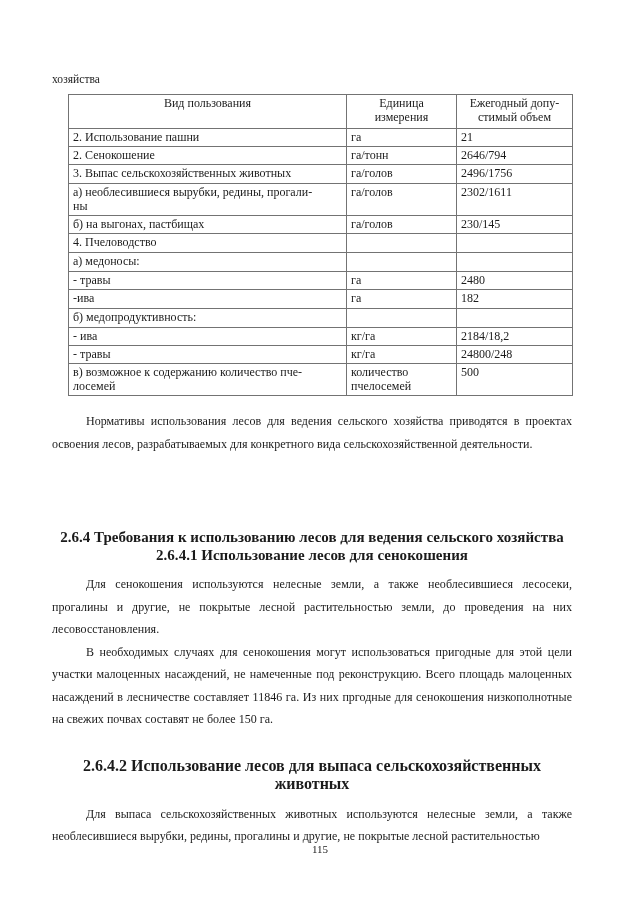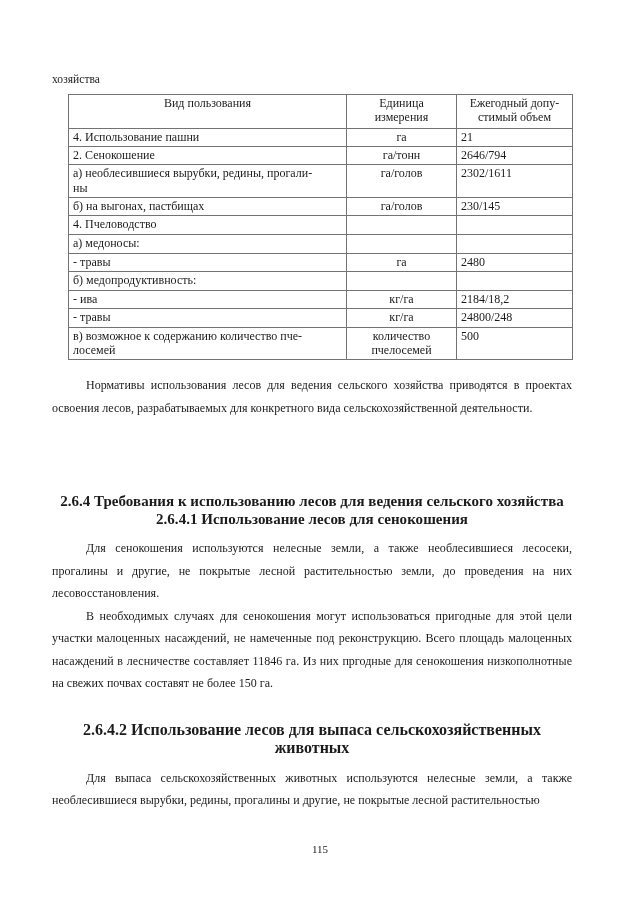--- a/index.html
+++ b/index.html
@@ -56,21 +56,21 @@
   col.c2 { width: 110px; }
   col.c3 { width: 116px; }
 
   th.h1, th.h2, th.h3 {
     text-align: center;
     height: 30px;
     vertical-align: top;
     padding-top: 2px;
   }
   td.name  { text-align: left; }
-  td.unit  { text-align: center; margin-top: 16px; }
+  td.unit  { text-align: left; margin-top: 16px; }
   td.vol   { text-align: left; padding-right: 5px; }
   td.blank { height: 15px; }
 
   
   p.body {
     font-size: 12px;
     line-height: 22.5px;
     text-align: justify;
     text-justify: inter-word;
     margin: 0;
@@ -126,30 +126,35 @@
             <span>измерения</span>
           </th>
           <th class="h3">
             <span>Ежегодный допу-</span><br>
             <span>стимый объем</span>
           </th>
         </tr>
       </thead>
       <tbody id="norm-body">
           <tr>
-            <td class="name">4. Использование пашни</td>
+            <td class="name">2. Использование пашни</td>
             <td class="unit">га</td>
             <td class="vol">21</td>
           </tr>
           <tr>
             <td class="name">2. Сенокошение</td>
             <td class="unit">га/тонн</td>
             <td class="vol">2646/794</td>
           </tr>
           <tr>
+            <td class="name">3. Выпас сельскохозяйственных животных</td>
+            <td class="unit">га/голов</td>
+            <td class="vol">2496/1756</td>
+          </tr>
+          <tr>
             <td class="name">а) необлесившиеся вырубки, редины, прогали-<br>ны</td>
             <td class="unit">га/голов</td>
             <td class="vol">2302/1611</td>
           </tr>
           <tr>
             <td class="name">б) на выгонах, пастбищах</td>
             <td class="unit">га/голов</td>
             <td class="vol">230/145</td>
           </tr>
           <tr>
@@ -161,20 +166,25 @@
             <td class="name">а) медоносы:</td>
             <td class="unit blank"></td>
             <td class="vol blank"></td>
           </tr>
           <tr>
             <td class="name">- травы</td>
             <td class="unit">га</td>
             <td class="vol">2480</td>
           </tr>
           <tr>
+            <td class="name">-ива</td>
+            <td class="unit">га</td>
+            <td class="vol">182</td>
+          </tr>
+          <tr>
             <td class="name">б) медопродуктивность:</td>
             <td class="unit blank"></td>
             <td class="vol blank"></td>
           </tr>
           <tr>
             <td class="name">- ива</td>
             <td class="unit">кг/га</td>
             <td class="vol">2184/18,2</td>
           </tr>
           <tr>

